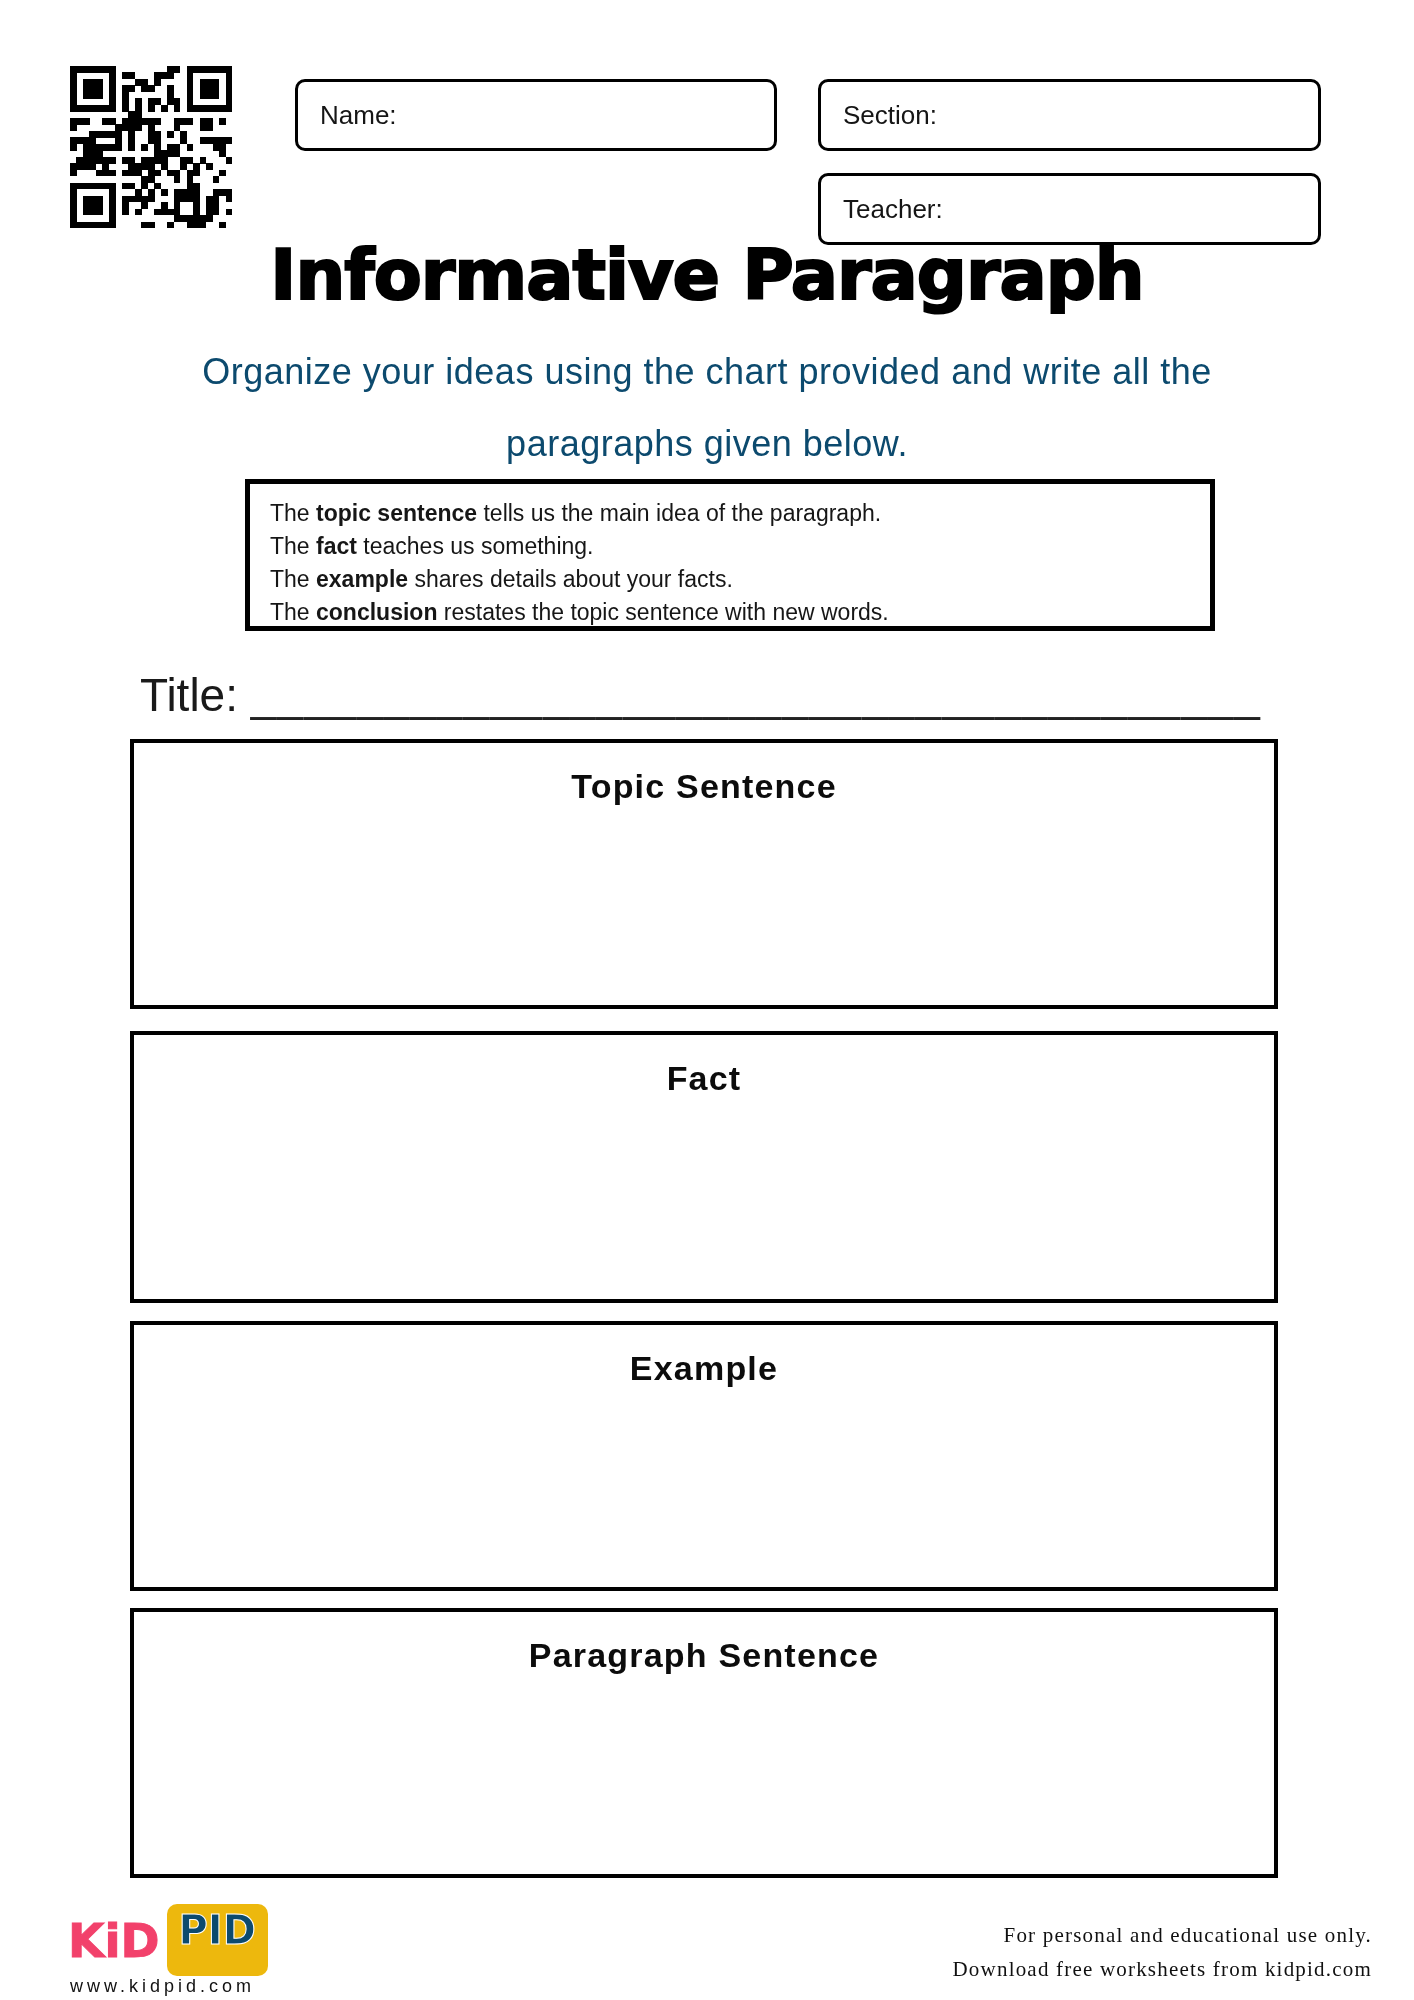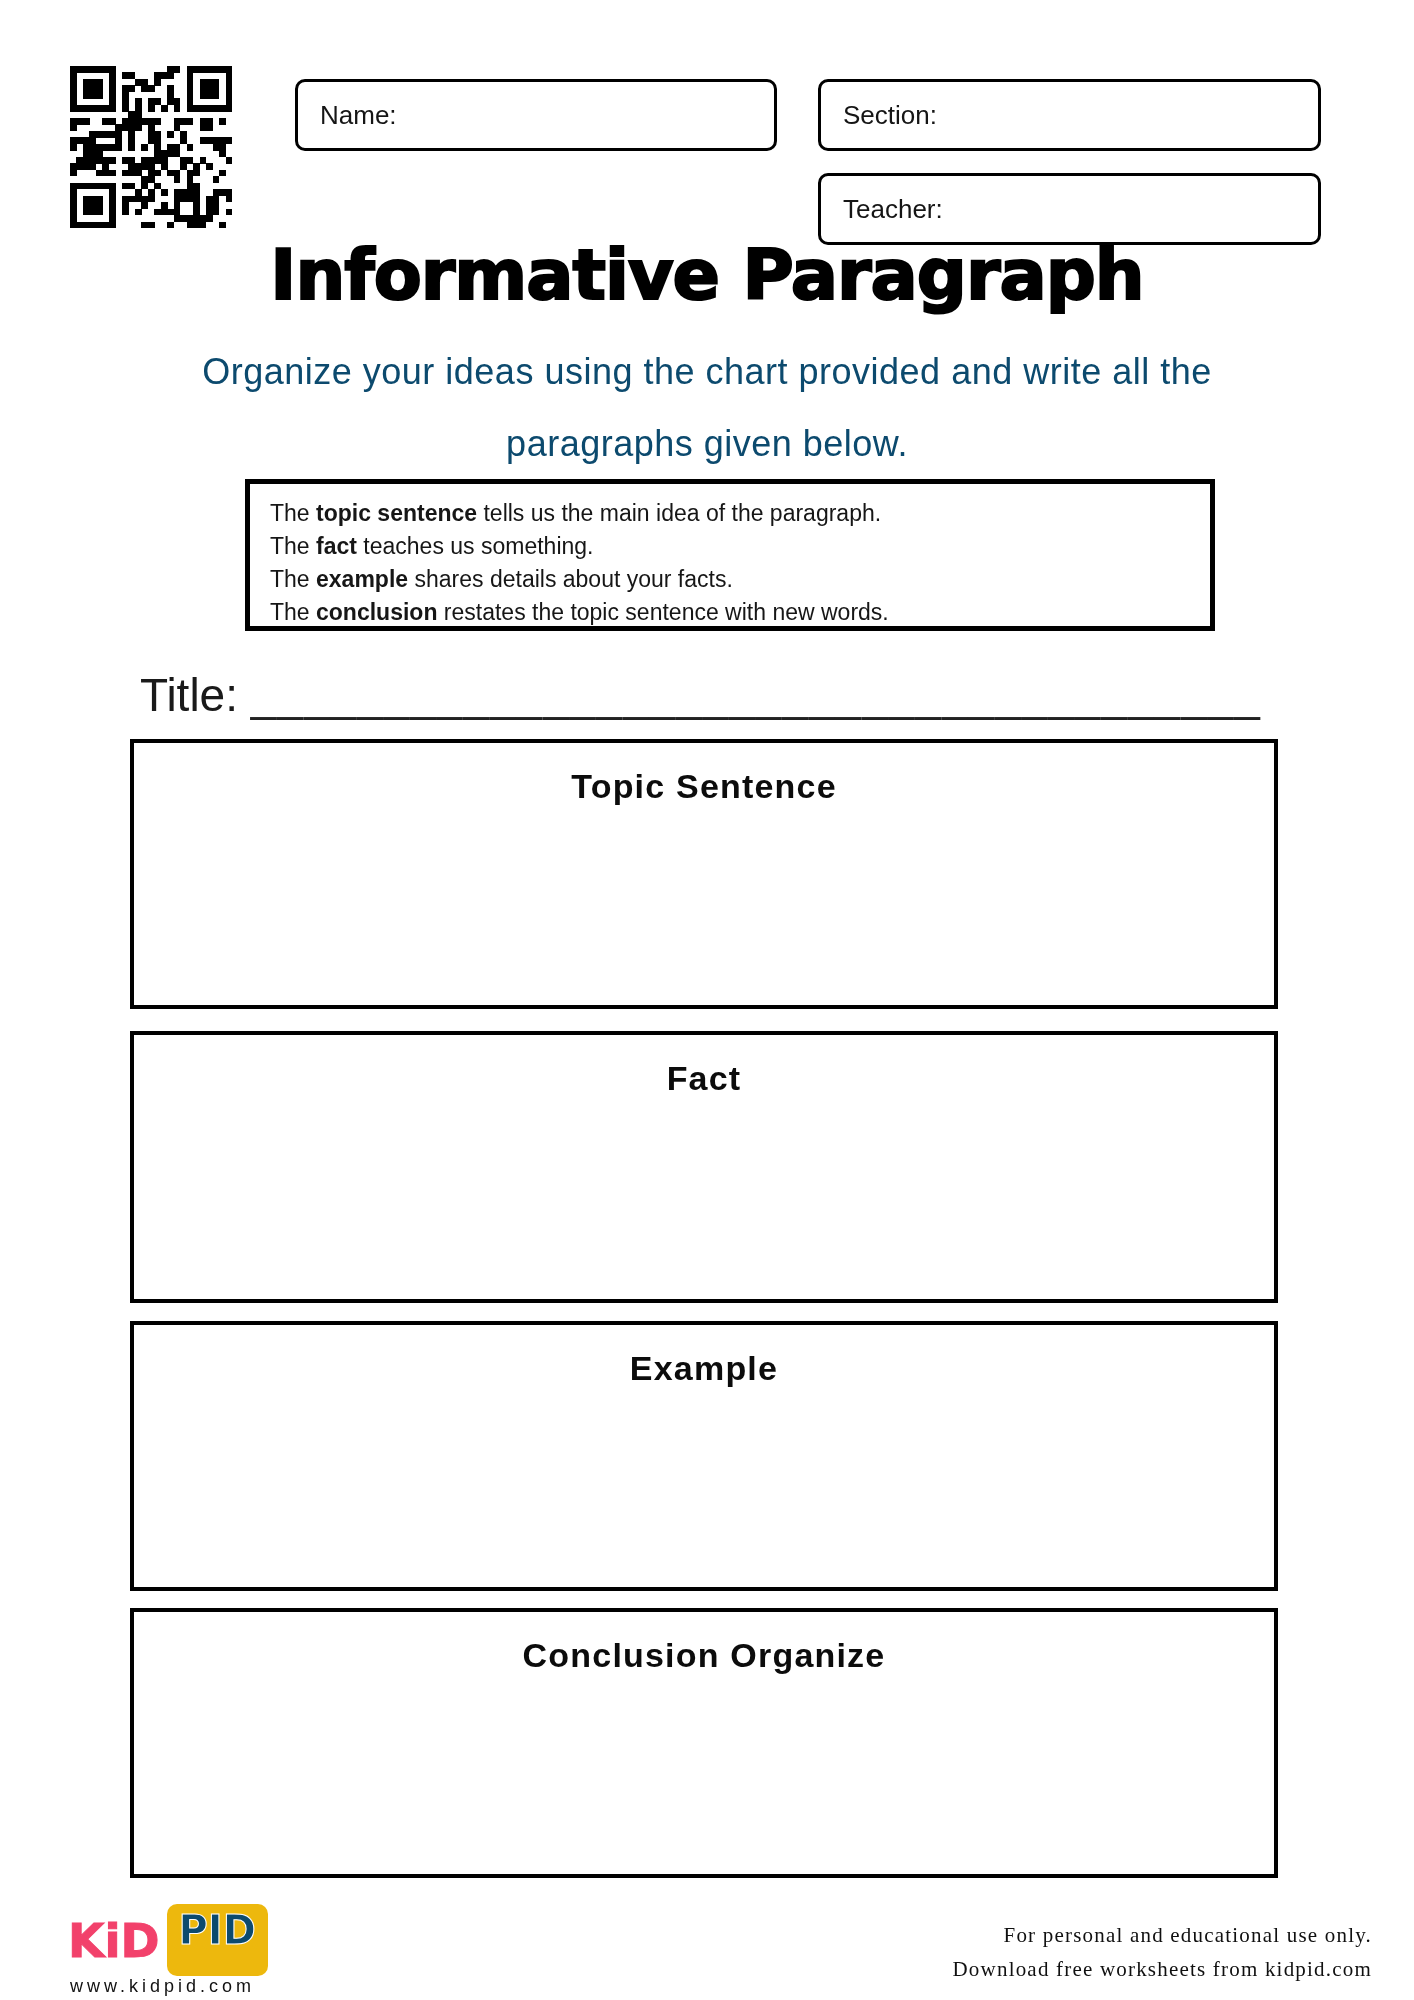--- a/index.html
+++ b/index.html
@@ -429,21 +429,21 @@
   <div class="wbox wb-0">
     <div class="heading">Topic Sentence</div>
   </div>
   <div class="wbox wb-1">
     <div class="heading">Fact</div>
   </div>
   <div class="wbox wb-2">
     <div class="heading">Example</div>
   </div>
   <div class="wbox wb-3">
-    <div class="heading">Conclusion Organize</div>
+    <div class="heading">Paragraph Sentence</div>
   </div>
 
   <div class="logo">
     <span class="kid" style="color: rgb(242, 65, 107);">KiD</span>
     <span class="pid" style="background: rgb(237, 184, 13);">PID</span>
   </div>
   <div class="logo-url">www.kidpid.com</div>
 
   <div class="footer-note">
     <div>For personal and educational use only.</div>

